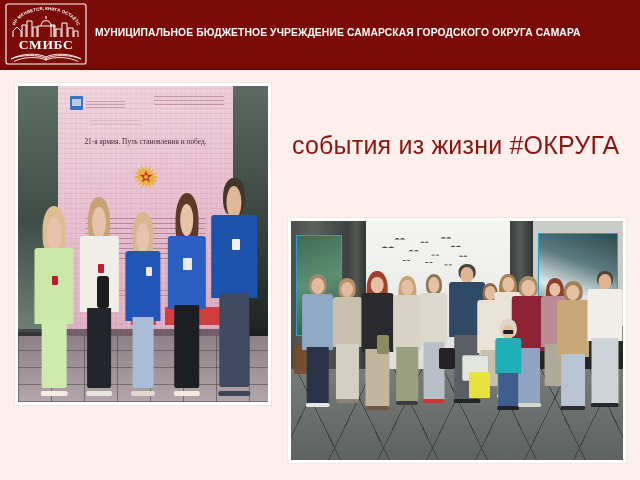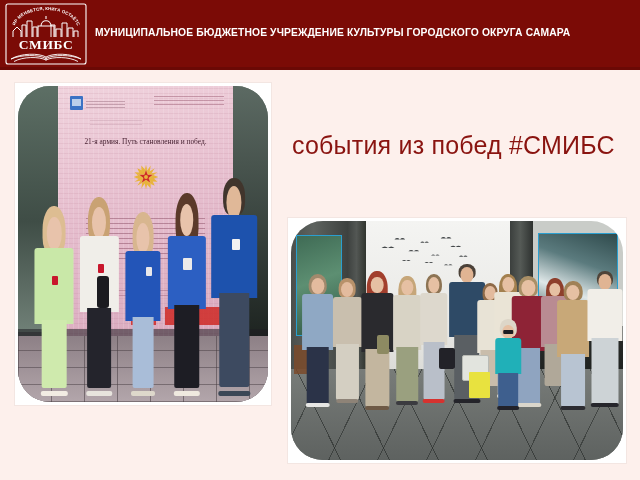--- a/index.html
+++ b/index.html
@@ -64,21 +64,21 @@
     box-shadow: 0 0 0 1px rgba(0,0,0,0.04);
   }
   .photo-frame .inner {
     width: 100%; height: 100%;
     overflow: hidden;
     position: relative;
   }
   #photo-left  { left: 15px; top: 83px;  width: 256px; height: 322px; }
   #photo-right { left: 288px; top: 218px; width: 338px; height: 245px; }
 
-  .scene { position: absolute; inset: 0; overflow: hidden; border-radius: 32px; }
+  .scene { position: absolute; inset: 0; overflow: hidden; }
 
   
   .lp-bg {
     position: absolute; inset: 0;
     background: linear-gradient(180deg,#6e7d74 0%,#59675f 40%,#4a4a4c 100%);
   }
   .lp-glass-left {
     position: absolute; left:0; top:0; width:16%; height:78%;
     background: linear-gradient(180deg,#5d6f65,#3f4d46 55%,#708077 100%);
   }
@@ -271,26 +271,26 @@
       <g fill="none" stroke="#ffffff" stroke-width="0.9">
         <path d="M6 56 C16 50 34 50 41 54 C48 50 66 50 76 56"></path>
         <path d="M6 56 C16 51.5 34 51.5 41 55.5 C48 51.5 66 51.5 76 56"></path>
         <path d="M9 58.5 C18 53.5 34 53.5 41 57 C48 53.5 64 53.5 73 58.5"></path>
         <line x1="41" y1="54" x2="41" y2="57.5"></line>
       </g>
     </svg>
   </div>
 
   <div class="header-titles">
-    <div class="header-line1">МУНИЦИПАЛЬНОЕ БЮДЖЕТНОЕ УЧРЕЖДЕНИЕ КУЛЬТУРЫ ГОРОДСКОГО ОКРУГА САМАРА</div>
+    <div class="header-line1">МУНИЦИПАЛЬНОЕ БЮДЖЕТНОЕ УЧРЕЖДЕНИЕ САМАРСКАЯ ГОРОДСКОГО ОКРУГА САМАРА</div>
   </div>
 </div>
 <div class="header-accent"></div>
 
-<div class="headline">события из побед #СМИБС</div>
+<div class="headline">события из жизни #ОКРУГА</div>
 
 <div class="photo-frame" id="photo-left">
   <div class="inner">
     <div class="scene">
       <div class="lp-bg"></div>
       <div class="lp-glass-left"></div>
       <div class="lp-glass-right"></div>
 
       <div class="lp-banner">
         <div class="lp-banner-logo"></div>

